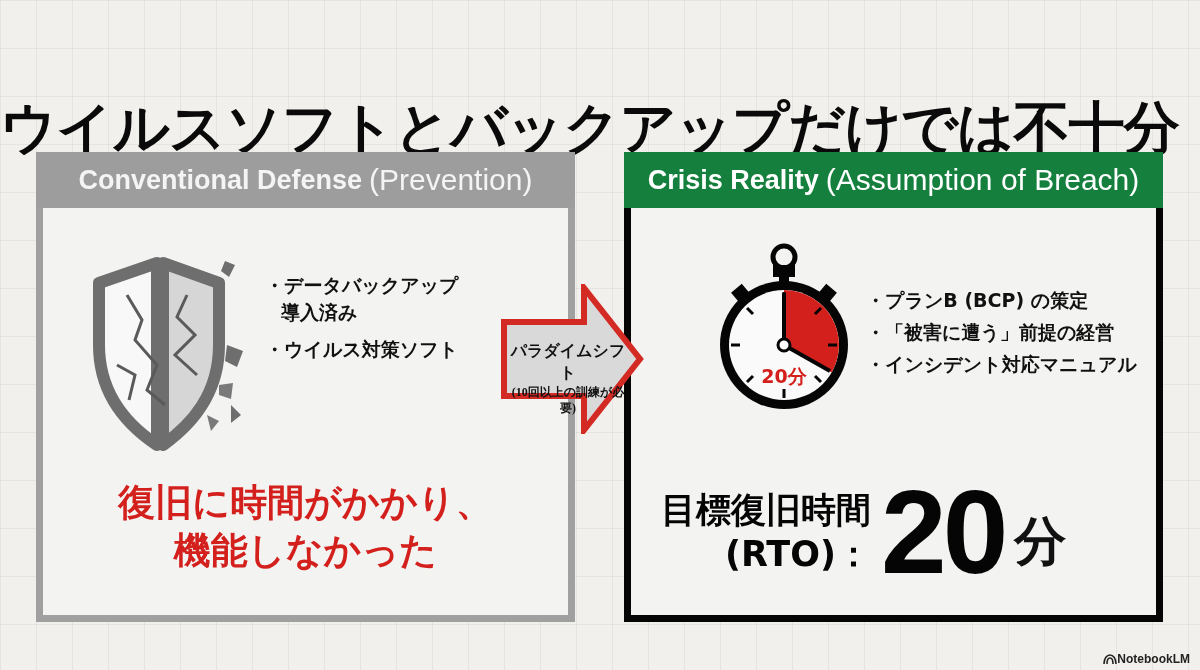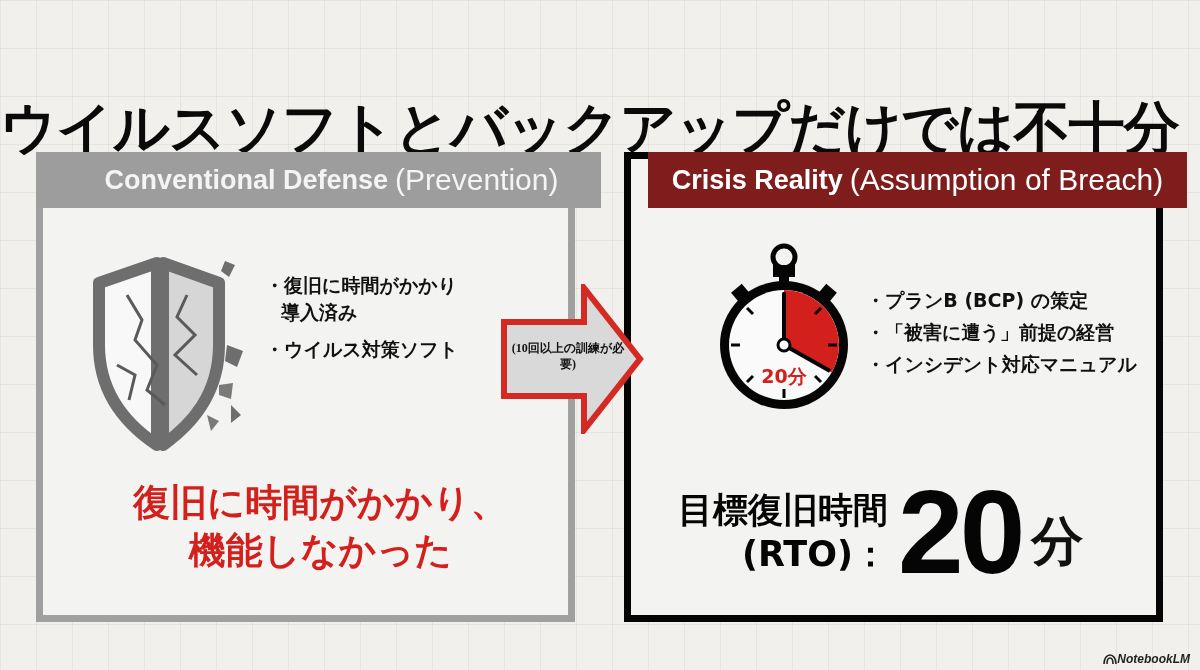--- a/index.html
+++ b/index.html
@@ -26,59 +26,59 @@
     position: absolute; top: 152px; width: 539px; height: 470px; box-sizing: border-box;
     background: #f3f3f1;
   }
   .panel.left { left: 36px; border: 7px solid #a0a0a0; }
   .panel.right { left: 624px; border: 7px solid #050505; }
   .panel-header {
     position: absolute; left: -7px; top: -7px; width: 539px; height: 56px;
     display: flex; align-items: center; justify-content: center;
     font-family: "Liberation Sans", sans-serif; font-weight: bold; font-size: 27px; color: #fff;
   }
-  .panel.left .panel-header { background: #9d9d9d; color: #f4f4f4; padding-left: 26px; }
-  .panel.right .panel-header { background: #7f1d1d; margin-left: 24px; }
+  .panel.left .panel-header { background: #9d9d9d; color: #f4f4f4; }
+  .panel.right .panel-header { background: #15803d; }
   .panel-header .sub { font-weight: normal; margin-left: 7px; font-size: 30px; }
   .shield { position: absolute; left: 44px; top: 96px; }
   .bullets {
     position: absolute; list-style: none; margin: 0; padding: 0;
     font-weight: bold; color: #111;
   }
   .panel.left .bullets { left: 222px; top: 113px; font-size: 19px; line-height: 27px; }
   .panel.left .bullets li { margin-bottom: 10px; }
   .panel.left .bullets .l2 { padding-left: 16px; display: block; }
   .panel.right .bullets { left: 235px; top: 125px; font-size: 19px; line-height: 32px; }
   .failure {
     position: absolute; left: 0; width: 525px; top: 320px; text-align: center;
-    font-size: 37px; font-weight: bold; color: #d4201c; line-height: 48px; padding-left: 15px;
+    font-size: 37px; font-weight: bold; color: #d4201c; line-height: 48px;
   }
   .stopwatch { position: absolute; left: 78px; top: 84px; }
   .rto {
-    position: absolute; left: 30px; top: 318px; display: flex; align-items: center; margin-left: 17px;
+    position: absolute; left: 30px; top: 318px; display: flex; align-items: center;
   }
   .rto-label {
     font-size: 35px; font-weight: bold; line-height: 44px; text-align: right;
     color: #050505;
   }
   .rto-value {
     font-family: "Liberation Sans", sans-serif; font-weight: bold;
     font-size: 118px; line-height: 110px; margin-left: 10px; color: #050505; letter-spacing: -4px;
   }
   .rto-unit { font-size: 52px; font-weight: bold; margin-left: 10px; align-self: flex-end; margin-bottom: 10px; }
   .arrow { position: absolute; left: 500px; top: 284px; }
   .arrow-text {
     position: absolute; left: 508px; top: 340px; width: 120px; text-align: center;
     font-weight: bold; color: #111;
   }
   .arrow-text .main { font-size: 16px; display: block; line-height: 22px; }
   .arrow-text .sub { font-size: 12px; display: block; line-height: 16px; font-family: Liberation Serif, serif; }
   .brand {
     position: absolute; right: 10px; bottom: 4px; font-family: "Liberation Sans", sans-serif;
-    font-size: 12px; font-weight: bold; color: #222; display: flex; align-items: center;  font-style: italic;
+    font-size: 12px; font-weight: bold; color: #222; display: flex; align-items: center; 
   }
 </style>
 </head>
 <body>
 
 <div class="grid-bg"></div>
 
 <h1 class="title">ウイルスソフトとバックアップだけでは不十分</h1>
 
 <div class="panel left">
@@ -95,21 +95,21 @@
     <path d="M30 110 L48 120 L42 145" fill="none" stroke="#5a5a5a" stroke-width="3"></path>
     <polygon points="138,6 148,10 142,22 134,16" fill="#6e6e6e"></polygon>
     <polygon points="140,90 156,96 150,112 138,106" fill="#6e6e6e"></polygon>
     <polygon points="132,130 146,128 144,144 132,140" fill="#7a7a7a"></polygon>
     <polygon points="144,150 154,160 144,168" fill="#6e6e6e"></polygon>
     <polygon points="120,160 132,166 124,176" fill="#7a7a7a"></polygon>
   </svg>
 
   <ul class="bullets">
     <li>
-      <span>・復旧に時間がかかり</span>
+      <span>・データバックアップ</span>
       <span class="l2">導入済み</span>
     </li>
     <li>
       <span>・ウイルス対策ソフト</span>
     </li>
   </ul>
 
   <div class="failure">
     <div>復旧に時間がかかり、</div>
     <div>機能しなかった</div>
@@ -164,20 +164,21 @@
     </div>
     <div class="rto-value">20</div>
     <div class="rto-unit">分</div>
   </div>
 </div>
 
 <svg class="arrow" width="145" height="150" viewBox="0 0 145 150">
   <polygon points="4,38 84,38 84,4 140,75 84,146 84,112 4,112" fill="#d9d9d9" stroke="#d42a24" stroke-width="6" stroke-linejoin="miter"></polygon>
 </svg>
 <div class="arrow-text">
+  <span class="main">パラダイムシフト</span>
   <span class="sub">(10回以上の訓練が必要)</span>
 </div>
 
 <div class="brand">
   <svg width="14" height="10" viewBox="0 0 14 10">
     <path d="M1 10 C1 4 4 1 7 1 C10 1 13 4 13 10" fill="none" stroke="#222" stroke-width="1.6"></path>
     <path d="M4 10 C4 6 5.5 4 7 4 C8.5 4 10 6 10 10" fill="none" stroke="#222" stroke-width="1.6"></path>
   </svg>
   <span>NotebookLM</span>
 </div>

